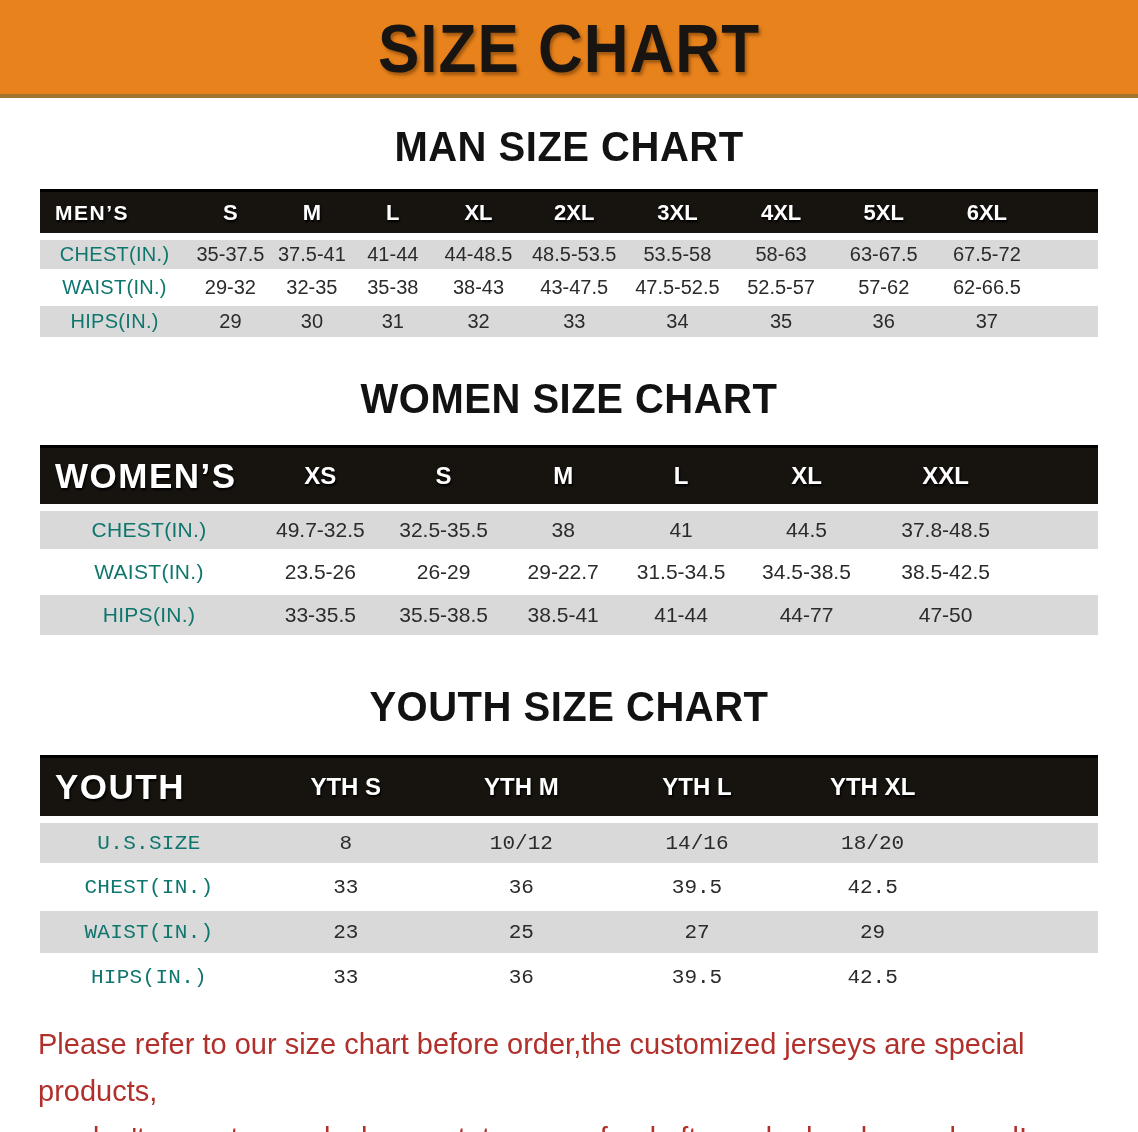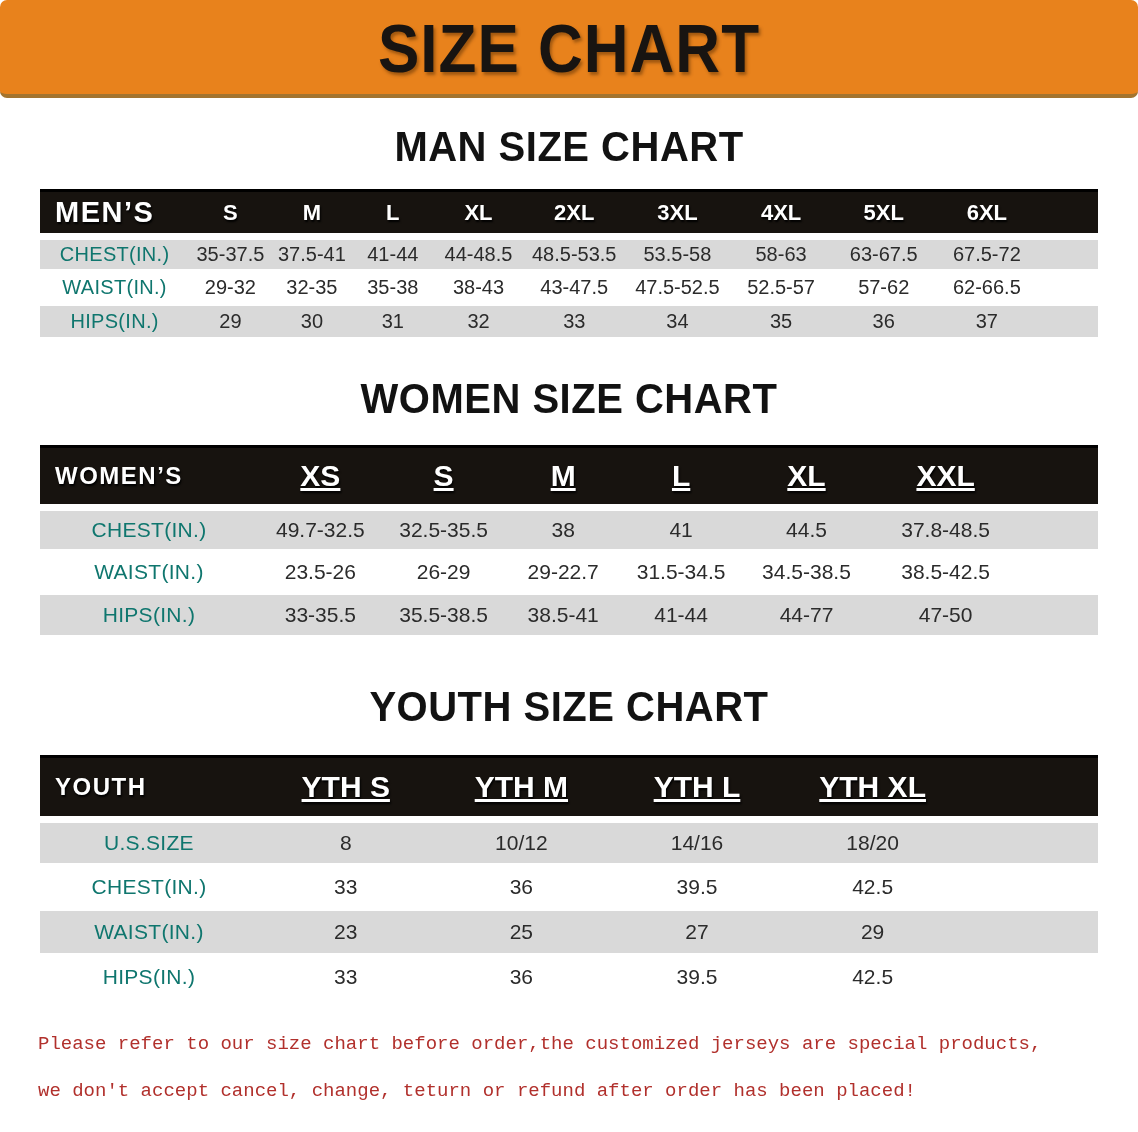--- a/index.html
+++ b/index.html
@@ -8,21 +8,21 @@
     width: 1138px; height: 1132px; overflow: hidden;
     background: #ffffff;
     font-family: "Liberation Sans", sans-serif;
   }
 
   
   .banner {
     height: 98px;
     background: var(--banner-bg, #E8821C);
     border-bottom: 4px solid #A3742F;
-    display: flex; align-items: center; justify-content: center; border-radius: 7px;
+    display: flex; align-items: center; justify-content: center;
   }
   .banner-title {
     margin: 0;
     font-size: 62px; font-weight: bold;
     color: #181411;
     letter-spacing: 1px;
     transform: scaleY(1.12);
     text-shadow: 2px 3px 3px rgba(70,35,0,.45);
   }
 
@@ -46,41 +46,41 @@
   .size-table thead th {
     background: var(--header-bar-bg, #17130F);
     color: #fff;
     border-top: 3px solid #000;
     border-bottom: 7px solid #fff;
     text-shadow: 1px 2px 2px #000;
     white-space: nowrap;
   }
   .size-table th.group {
     text-align: left; padding-left: 15px;
-    font-size: 24px; font-weight: bold; letter-spacing: 1.5px;
-  }
-  .t-men th.group { font-size: 29px; }
+    font-size: 35px; font-weight: bold; letter-spacing: 1.5px;
+  }
+  .t-men th.group { font-size: 21px; }
   .size-table th.size { font-size: 22px; font-weight: bold; text-align: center; }
-  .t-women th.size, .t-youth th.size { font-size: 30px; text-decoration: underline; }
+  .t-women th.size, .t-youth th.size { font-size: 24px; }
 
   .t-men   thead th { height: 46px; }
   .t-women thead th { height: 61px; }
   .t-youth thead th { height: 63px; }
 
   .size-table tbody td {
     text-align: center;
     border-bottom: 3px solid #fff;
     color: #2B2B2B;
     font-size: 21px;
     white-space: nowrap;
     background: #fff;
   }
   .t-men tbody td { height: 34px; font-size: 20px; }
   .t-women tbody td { height: 43px; }
-  .t-youth tbody td { height: 45px; }
+  .t-youth tbody td { height: 45px; font-family: Liberation Mono, monospace; }
   .size-table tbody tr:nth-child(odd) td { background: var(--row-alt-bg, #D9D9D9); }
   .size-table td.label { color: #0f766e; letter-spacing: .3px; }
 
   
   .t-men th:nth-child(1){width:14.1%} .t-men th:nth-child(2){width:7.8%}
   .t-men th:nth-child(3){width:7.6%}  .t-men th:nth-child(4){width:7.7%}
   .t-men th:nth-child(5){width:8.5%}  .t-men th:nth-child(6){width:9.6%}
   .t-men th:nth-child(7){width:9.9%}  .t-men th:nth-child(8){width:9.7%}
   .t-men th:nth-child(9){width:9.7%}  .t-men th:nth-child(10){width:9.8%}
   .t-men th:nth-child(11){width:5.6%}
@@ -92,23 +92,22 @@
 
   .t-youth th:nth-child(1){width:20.6%} .t-youth th:nth-child(2){width:16.6%}
   .t-youth th:nth-child(3){width:16.6%} .t-youth th:nth-child(4){width:16.6%}
   .t-youth th:nth-child(5){width:16.6%} .t-youth th:nth-child(6){width:13.0%}
 
   
   .disclaimer { margin: 20px 30px 0 38px; }
   .disclaimer p {
     margin: 0;
     color: var(--disclaimer-text, #B1302C);
-    font-size: 19px;
+    font-size: 29px;
     line-height: 47px;
-    font-family: Liberation Mono, monospace;
   }
 </style>
 </head>
 <body>
 
 <div class="page">
 
   <header class="banner">
     <h1 class="banner-title">SIZE CHART</h1>
   </header>

